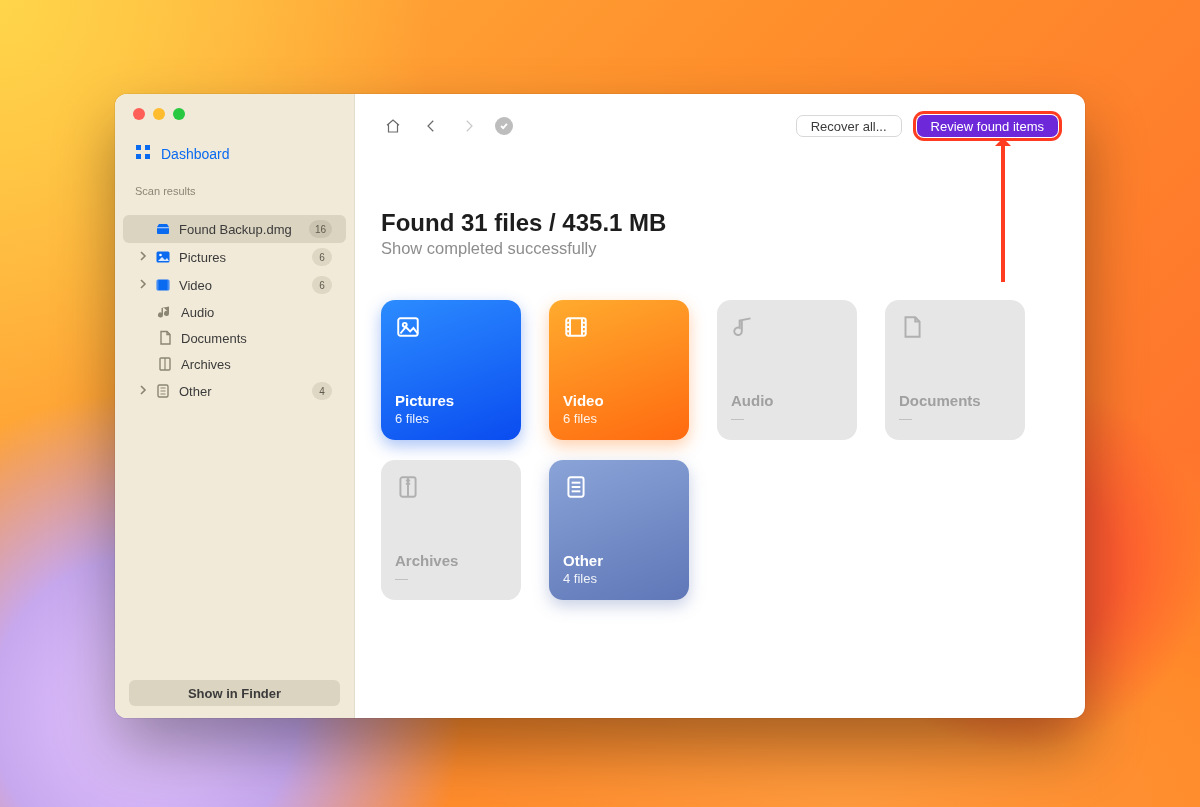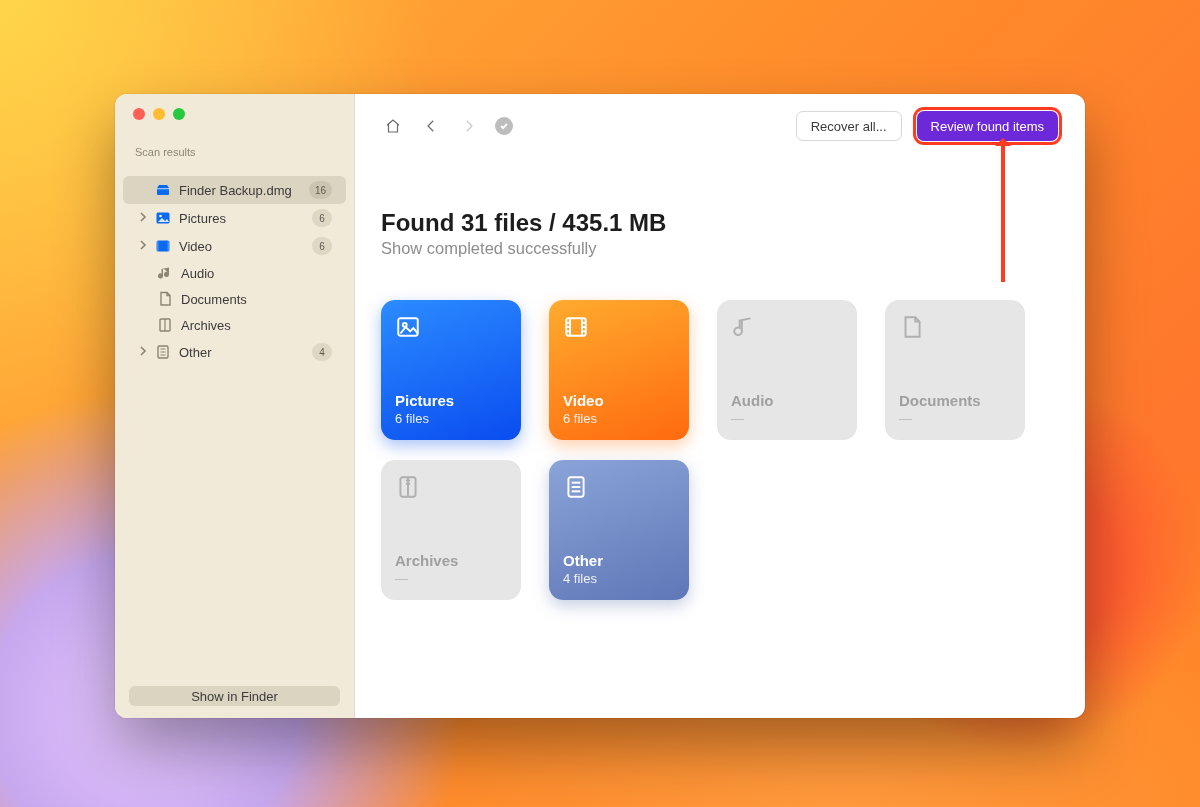--- a/index.html
+++ b/index.html
@@ -65,37 +65,38 @@
     margin-left:auto;
     background:#ded7c4; color:#5e5a4d;
     font-size:10px; min-width:20px; height:18px;
     border-radius:9px; display:flex; align-items:center; justify-content:center;
     padding: 0 6px;
   }
   .item.active .badge { background:#cbc4b1; }
 
   .finder-btn {
     position:absolute; bottom:12px; left:14px; right:14px;
-    height:20px; border-radius:6px; border:none;
+    height:26px; border-radius:6px; border:none;
     background:#dbd4c0; color:#3b3b3b; font-size:13px;
     cursor:pointer;
+    font-weight:bold;
   }
 
   
   .main { flex:1; padding: 16px 26px 20px 26px; display:flex; flex-direction:column; }
   .toolbar { display:flex; align-items:center; gap:14px; height:32px; }
   .tbtn { width:24px; height:24px; display:flex; align-items:center; justify-content:center; color:#6a6a6a; cursor:pointer; }
   .tbtn svg { width:18px; height:18px; fill:none; stroke:#6a6a6a; stroke-width:1.6; }
   .tbtn.fwd svg { stroke:#c9c9c9; }
   .status-dot { width:18px; height:18px; border-radius:50%; background:#bdbdbd; display:flex; align-items:center; justify-content:center; }
   .status-dot svg{ width:10px; height:10px; stroke:#fff; stroke-width:2.4; fill:none; }
 
   .spacer{flex:1}
   .btn {
-    height:30px; padding:0 14px; border-radius:7px; font-size:13px;
+    height:22px; padding:0 14px; border-radius:7px; font-size:13px;
     display:flex; align-items:center; cursor:pointer; white-space:nowrap;
   }
   .btn.outline { border:1px solid #d8d8d8; background:#fff; color:#3b3b3b; }
   .btn.primary { border:none; background:#6d28d9; color:#fff; font-weight:500;}
   .highlight-ring { box-shadow: 0 0 0 3px #ff3b20; border-radius:8px; padding:1px; }
 
   .headline { margin-top: 30px; }
   .headline h1{ font-size:24px; font-weight:700; color:#1d1d1d;margin-top:37px; }
   .headline p { font-size:16.5px; color:#8d8d8d; margin-top:2px; font-weight:500;}
 
@@ -136,32 +137,43 @@
 
 <div class="window">
 
   <aside class="sidebar">
     <div class="traffic">
       <div class="tl r"></div>
       <div class="tl y"></div>
       <div class="tl g"></div>
     </div>
 
+    <div class="dash">
+      <span>
+        <svg viewBox="0 0 16 16">
+            <rect x="1" y="1" width="5" height="5" fill="#0a6af0"></rect>
+            <rect x="10" y="1" width="5" height="5" fill="#0a6af0"></rect>
+            <rect x="1" y="10" width="5" height="5" fill="#0a6af0"></rect>
+            <rect x="10" y="10" width="5" height="5" fill="#0a6af0"></rect>
+          </svg>
+      </span>
+      <span>Dashboard</span>
+    </div>
 
     <div class="sec-h">Scan results</div>
 
     <div class="item active">
       <span class="chev"></span>
       <span class="iconw blue">
         <svg viewBox="0 0 16 16">
             <path d="M2 6 L4 3 H12 L14 6 V12 a1 1 0 0 1 -1 1 H3 a1 1 0 0 1 -1 -1 Z" fill="#0a6af0"></path>
             <rect x="2" y="6" width="12" height="1.3" fill="#fff" opacity=".6"></rect>
           </svg>
       </span>
-      <span>Finder Backup.dmg</span>
+      <span>Found Backup.dmg</span>
       <span class="badge">16</span>
     </div>
 
     <div class="item has-chev">
       <span class="chev">
         <svg viewBox="0 0 8 12" width="8" height="12">
             <path d="M2 2 L6 6 L2 10" stroke="#8a8370" fill="none" stroke-width="1.6"></path>
           </svg>
       </span>
       <span class="iconw blue">

